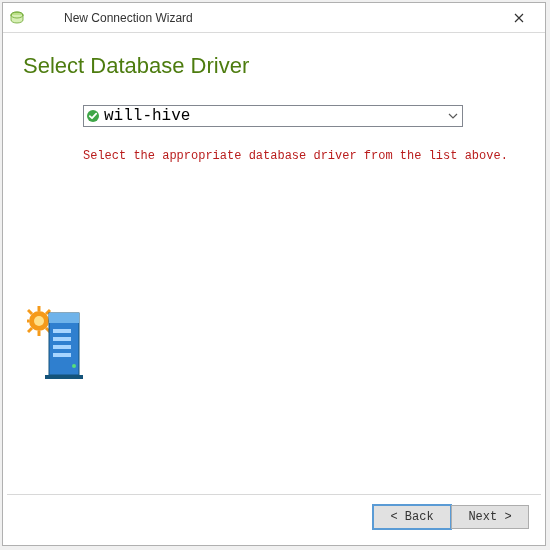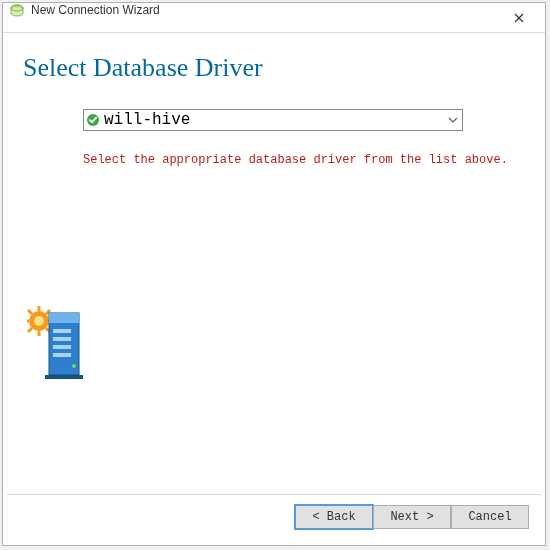--- a/index.html
+++ b/index.html
@@ -14,44 +14,45 @@
       margin: 2px;
       background: #fff;
       border: 1px solid #b0b0b0;
       display: flex;
       flex-direction: column;
     }
     .titlebar {
       height: 30px;
       border-bottom: 1px solid #dadada;
       display: flex;
-      align-items: flex-start;
+      align-items: center;
       padding: 0 6px;
       font-family: "Segoe UI", sans-serif;
       font-size: 12px;
       color: #333;
+      gap: 33px;
     }
     .title-icon { width: 16px; height: 16px; margin-right: 6px; }
     .title-text { flex: 1; }
     .close-btn {
       width: 40px; height: 100%;
       display: flex; align-items: center; justify-content: center;
       font-size: 14px; font-family: Arial, sans-serif;
       color: #333;
     }
     .content {
       flex: 1; padding: 20px 20px 10px 20px;
       display: flex; flex-direction: column;
       position: relative;
     }
     .heading {
-      font-family: Liberation Serif, serif;
-      font-size: 26px;
+      font-family: Liberation Sans, sans-serif;
+      font-size: 22px;
       margin-bottom: 26px;
-      color: #0369a1;
+      color: #4d7c0f;
     }
     .driver-select {
       margin-left: 60px;
       width: 380px; height: 22px;
       border: 1px solid #828790;
       display: flex; align-items: center;
       background: #fff;
     }
     .driver-select .check { width: 18px; display:flex; align-items:center; justify-content:center; }
     .driver-select .sel-text {
@@ -174,18 +175,15 @@
 
   <div class="separator"></div>
 
   <div class="button-row">
     <div class="btn focus">
       <span>&lt; Back</span>
     </div>
     <div class="btn">
       <span>Next &gt;</span>
     </div>
-    <div class="btn">
-      <span>Cancel</span>
-    </div>
   </div>
 
 </div>
 
 </body></html>

